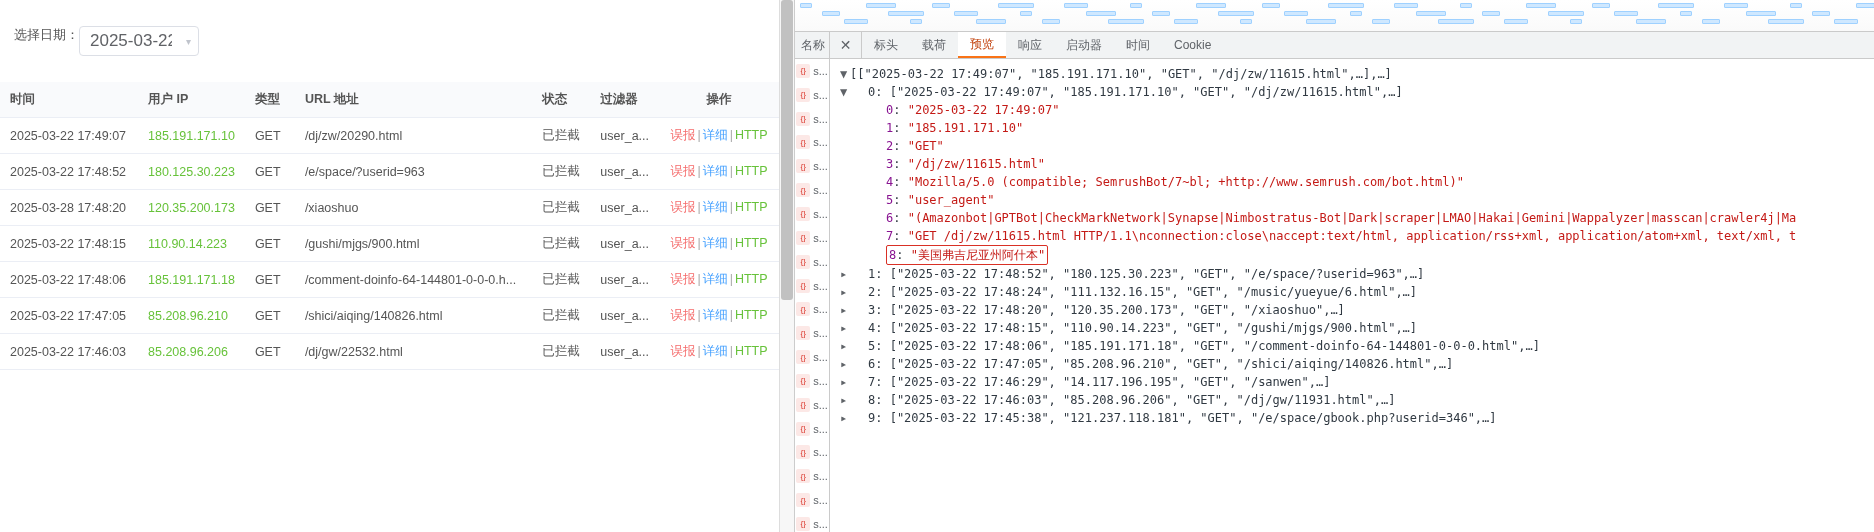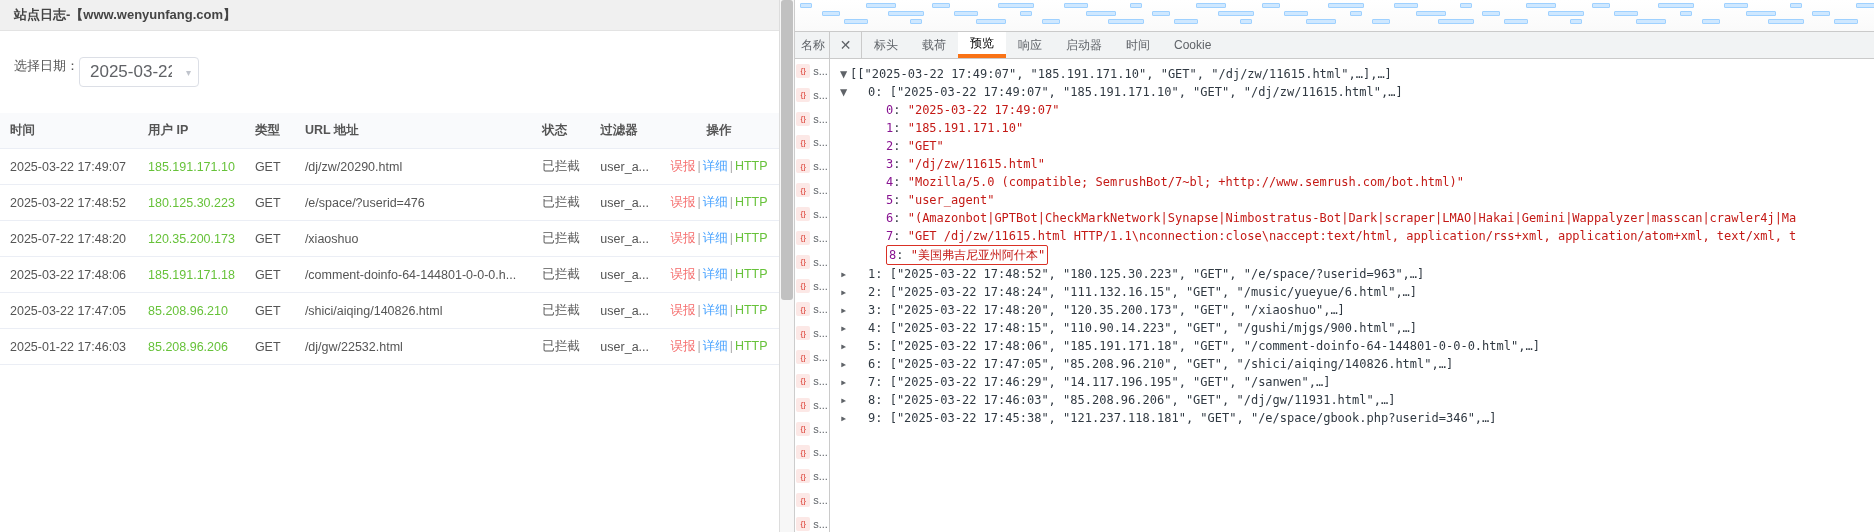--- a/index.html
+++ b/index.html
@@ -27,21 +27,21 @@
 .action-sep { color: #aaa; margin: 0 2px; }
 .action-http { color: #67c23a; }
 
 
 .waterfall { height: 32px; background: linear-gradient(#fff,#fafafa); border-bottom: 1px solid #cacaca; position: relative; overflow: hidden; }
 .wf-bar { position: absolute; height: 5px; background: #cfe8ff; border: 1px solid #9fd1ff; border-radius: 1px; }
 .devtabs { height: 27px; border-bottom: 1px solid #cacaca; display: flex; align-items: stretch; background: #f1f3f4; }
 .devtabs-left { width: 35px; border-right: 1px solid #cacaca; display: flex; align-items: center; padding-left: 6px; color: #5f6368; font-size: 12px; }
 .devtabs-close { width: 32px; border-right: 1px solid #cacaca; display: flex; align-items: center; justify-content: center; color: #5f6368; font-size: 14px; }
 .devtab { padding: 0 12px; display: flex; align-items: center; color: #5f6368; font-size: 12px; cursor: pointer; }
-.devtab.active { color: #000000; border-bottom: 4px solid #f97316; background: #fff; }
+.devtab.active { color: #c2410c; border-bottom: 2px solid #f97316; background: #fff; }
 
 .devbody { flex: 1; display: flex; overflow: hidden; }
 .namecol { width: 35px; border-right: 1px solid #cacaca; background: #fff; display: flex; flex-direction: column; align-items: center; padding-top: 4px; gap: 8px; }
 .json-ico { width: 14px; height: 14px; border-radius: 2px; background: #fce8e6; display: flex; align-items: center; justify-content: center; font-size: 8px; color: #d93025; }
 .preview { flex: 1; padding: 6px 10px; font-family: Menlo, Consolas, monospace; font-size: 12px; line-height: 18px; color: #303942; background: #fff; white-space: pre; overflow: auto; }
 .line { display: flex; }
 .arrow { width: 10px; color: #5f6368; }
 .indent0 { padding-left: 0; }
 .indent1 { padding-left: 18px; }
 .indent2 { padding-left: 36px; }
@@ -49,21 +49,20 @@
 .str { color: #c41a16; }
 .plain { color: #303942; }
 .redbox { border: 1px solid #d93025; border-radius: 2px; padding: 0 2px; display: inline-block; }
 </style>
 </head>
 <body>
 
 <div class="split">
 
   <div class="left">
-    <div class="hdr">站点日志-【www.wenyunfang.com】</div>
     <div class="toolbar">
       <span>选择日期：</span>
       <span class="date-select">
         <input class="date-input" readonly="" value="2025-03-22" style="">
         <span class="date-caret">▾</span>
       </span>
     </div>
     <table class="tbl">
       <thead>
         <tr>
@@ -83,30 +82,39 @@
             <td>GET</td>
             <td class="url">/dj/zw/20290.html</td>
             <td>已拦截</td>
             <td>user_a...</td>
             <td style="text-align:center"><a class="action-report">误报</a><span class="action-sep">|</span><a class="action-detail">详细</a><span class="action-sep">|</span><a class="action-http">HTTP</a></td>
           </tr>
           <tr>
             <td>2025-03-22 17:48:52</td>
             <td><span class="ip">180.125.30.223</span></td>
             <td>GET</td>
-            <td class="url">/e/space/?userid=476</td>
-            <td>已拦截</td>
-            <td>user_a...</td>
-            <td style="text-align:center"><a class="action-report">误报</a><span class="action-sep">|</span><a class="action-detail">详细</a><span class="action-sep">|</span><a class="action-http">HTTP</a></td>
-          </tr>
-          <tr>
-            <td>2025-07-22 17:48:20</td>
+            <td class="url">/e/space/?userid=963</td>
+            <td>已拦截</td>
+            <td>user_a...</td>
+            <td style="text-align:center"><a class="action-report">误报</a><span class="action-sep">|</span><a class="action-detail">详细</a><span class="action-sep">|</span><a class="action-http">HTTP</a></td>
+          </tr>
+          <tr>
+            <td>2025-03-28 17:48:20</td>
             <td><span class="ip">120.35.200.173</span></td>
             <td>GET</td>
             <td class="url">/xiaoshuo</td>
+            <td>已拦截</td>
+            <td>user_a...</td>
+            <td style="text-align:center"><a class="action-report">误报</a><span class="action-sep">|</span><a class="action-detail">详细</a><span class="action-sep">|</span><a class="action-http">HTTP</a></td>
+          </tr>
+          <tr>
+            <td>2025-03-22 17:48:15</td>
+            <td><span class="ip">110.90.14.223</span></td>
+            <td>GET</td>
+            <td class="url">/gushi/mjgs/900.html</td>
             <td>已拦截</td>
             <td>user_a...</td>
             <td style="text-align:center"><a class="action-report">误报</a><span class="action-sep">|</span><a class="action-detail">详细</a><span class="action-sep">|</span><a class="action-http">HTTP</a></td>
           </tr>
           <tr>
             <td>2025-03-22 17:48:06</td>
             <td><span class="ip">185.191.171.18</span></td>
             <td>GET</td>
             <td class="url">/comment-doinfo-64-144801-0-0-0.h...</td>
             <td>已拦截</td>
@@ -116,21 +124,21 @@
           <tr>
             <td>2025-03-22 17:47:05</td>
             <td><span class="ip">85.208.96.210</span></td>
             <td>GET</td>
             <td class="url">/shici/aiqing/140826.html</td>
             <td>已拦截</td>
             <td>user_a...</td>
             <td style="text-align:center"><a class="action-report">误报</a><span class="action-sep">|</span><a class="action-detail">详细</a><span class="action-sep">|</span><a class="action-http">HTTP</a></td>
           </tr>
           <tr>
-            <td>2025-01-22 17:46:03</td>
+            <td>2025-03-22 17:46:03</td>
             <td><span class="ip">85.208.96.206</span></td>
             <td>GET</td>
             <td class="url">/dj/gw/22532.html</td>
             <td>已拦截</td>
             <td>user_a...</td>
             <td style="text-align:center"><a class="action-report">误报</a><span class="action-sep">|</span><a class="action-detail">详细</a><span class="action-sep">|</span><a class="action-http">HTTP</a></td>
           </tr>
         </tbody>
     </table>
   </div>

